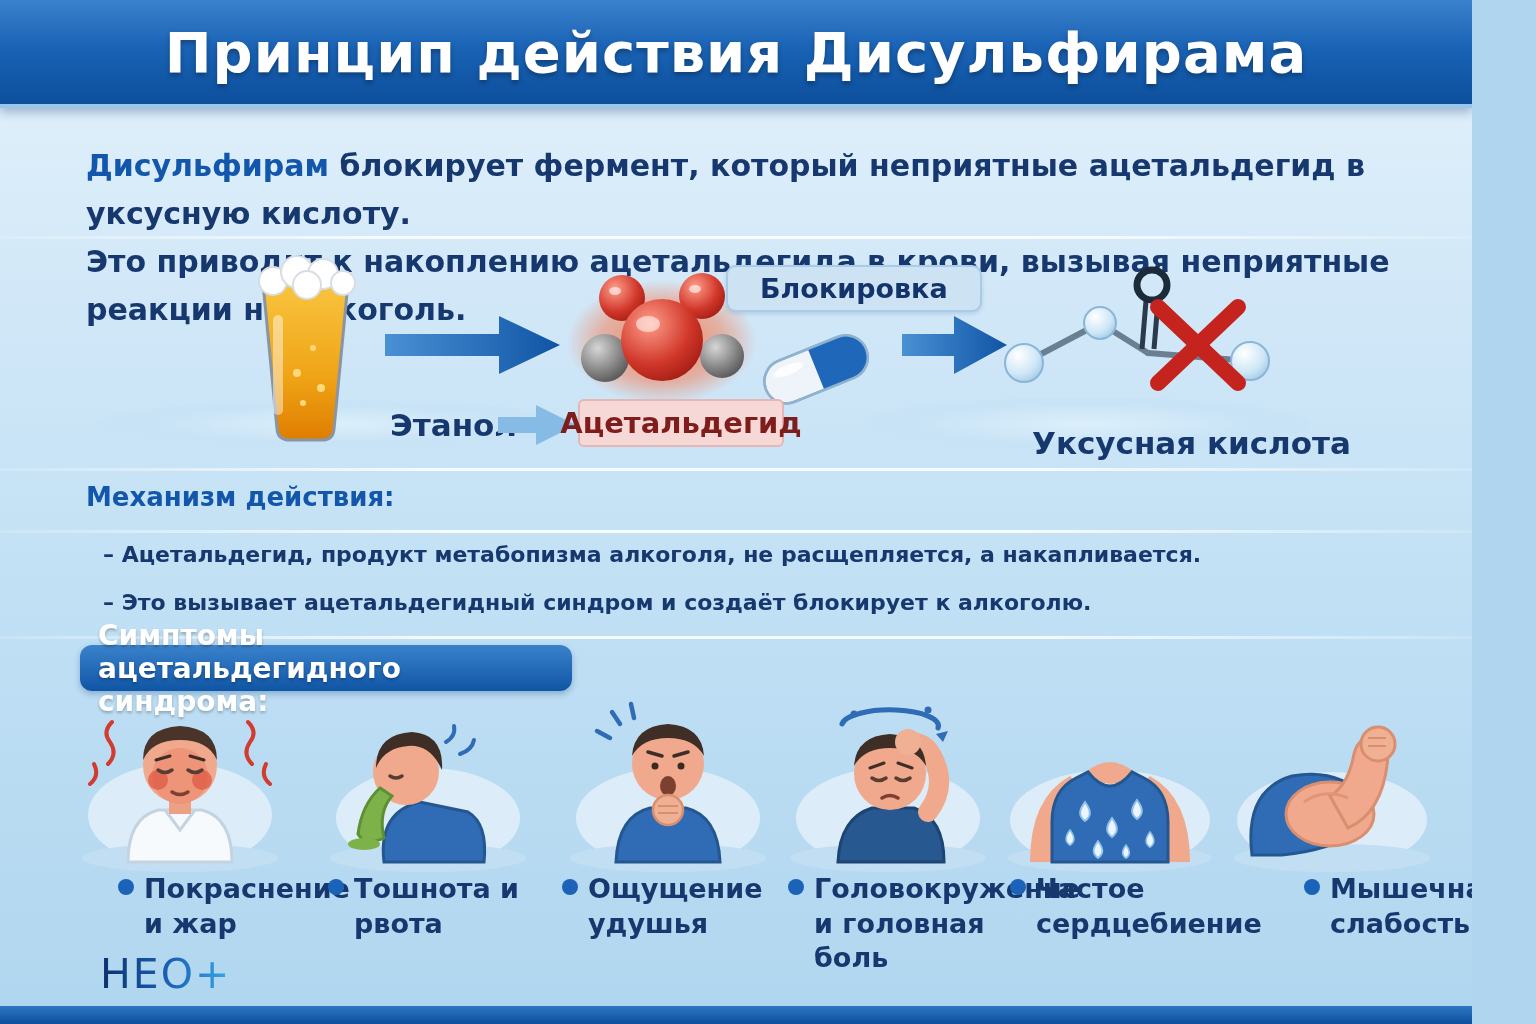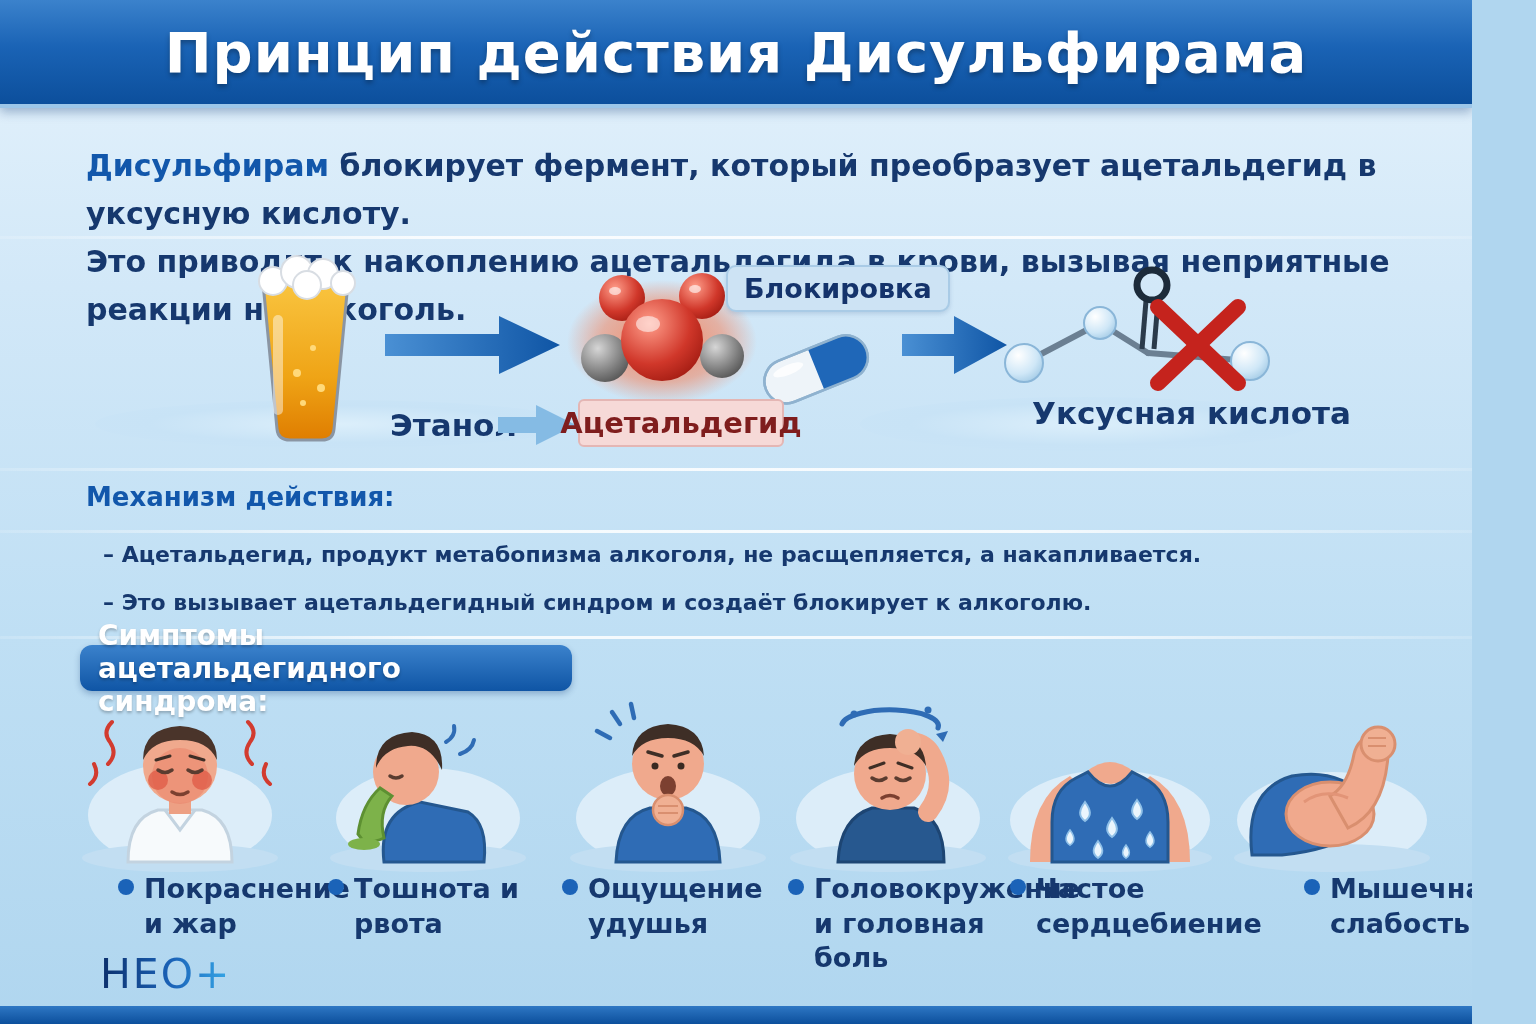--- a/index.html
+++ b/index.html
@@ -21,21 +21,21 @@
   
   .line{position:absolute;left:0;right:0;height:3px;
     background:linear-gradient(90deg,rgba(255,255,255,.15),rgba(255,255,255,.85) 30%,rgba(255,255,255,.85) 70%,rgba(255,255,255,.15))}
   
   .diagram{position:absolute;left:0;top:245px;width:1536px;height:225px}
   .abs{position:absolute}
   .splash{position:absolute;border-radius:50%;
     background:radial-gradient(ellipse at center,#dceffb 0%,#c8e3f6 55%,rgba(200,227,246,0) 100%)}
   .eth-label,.acid-label{position:absolute;font-size:31px;font-weight:800;color:#16386e}
   .block-label{position:absolute;background:#cde3f4;border:2px solid #a9cbe6;border-radius:10px;
-    padding:6px 16px;font-size:27px;font-weight:800;color:#14336b;box-shadow:0 2px 4px rgba(20,60,120,.15)}
+    padding:6px 32px;font-size:27px;font-weight:800;color:#14336b;box-shadow:0 2px 4px rgba(20,60,120,.15)}
   .acet-box{position:absolute;background:#f6d9d7;border:2px solid #e4b6b4;border-radius:6px;
     width:206px;height:48px;display:flex;align-items:center;justify-content:center;
     font-size:29px;font-weight:800;color:#7f1d1d}
   
   .mech-title{position:absolute;left:86px;top:482px;font-size:26px;font-weight:800;color:#1257ab}
   .bullet{position:absolute;left:103px;font-size:22px;font-weight:600;color:#16386e}
   .bullet strong{font-weight:800}
   
   .symp-banner{position:absolute;left:80px;top:645px;width:492px;height:46px;border-radius:12px;
     background:linear-gradient(180deg,#3b82cc,#0f55a5);display:flex;align-items:center;
@@ -89,21 +89,21 @@
         <stop offset="1" stop-color="#f2845f" stop-opacity="0"></stop>
       </radialGradient>
     </defs>
   </svg>
 
   <header class="header">
     <h1 class="title">Принцип действия Дисульфирама</h1>
   </header>
 
   <section class="intro">
-    <p><strong class="drug">Дисульфирам</strong><span> блокирует фермент, который преобразует ацетальдегид в уксусную кислоту.</span></p>
+    <p><strong class="drug">Дисульфирам</strong><span> блокирует фермент, который неприятные ацетальдегид в уксусную кислоту.</span></p>
     <p>Это приводит к накоплению ацетальдегида в крови, вызывая неприятные реакции на алкоголь.</p>
   </section>
 
   <div class="line" style="top:236px"></div>
 
   <section class="diagram">
 
     <div class="splash" style="left:95px;top:155px;width:480px;height:48px"></div>
     <div class="splash" style="left:860px;top:152px;width:450px;height:54px"></div>
 
@@ -189,21 +189,21 @@
     <div class="eth-label" style="left:390px;top:162px">Этанол</div>
 
     <div class="abs" style="left:498px;top:158px">
       <svg width="78" height="44" viewBox="0 0 78 44">
         <polygon points="0,14 38,14 38,2 78,22 38,42 38,30 0,30" fill="#85bbe4"></polygon>
       </svg>
     </div>
 
     <div class="acet-box" style="left:578px;top:154px">Ацетальдегид</div>
 
-    <div class="acid-label" style="left:1032px;top:150px">Уксусная кислота</div>
+    <div class="acid-label" style="left:1032px;top:180px">Уксусная кислота</div>
   </section>
 
   <div class="line" style="top:468px"></div>
 
   <h2 class="mech-title">Механизм действия:</h2>
   <div class="line" style="top:530px"></div>
   <p class="bullet" style="top:542px">– Ацетальдегид, продукт метабопизма алкоголя, не расщепляется, а накапливается.</p>
   <p class="bullet" style="top:590px"><span>– Это вызывает </span><strong>ацетальдегидный синдром</strong><span> и создаёт блокирует к алкоголю.</span></p>
 
   <div class="line" style="top:636px"></div>

